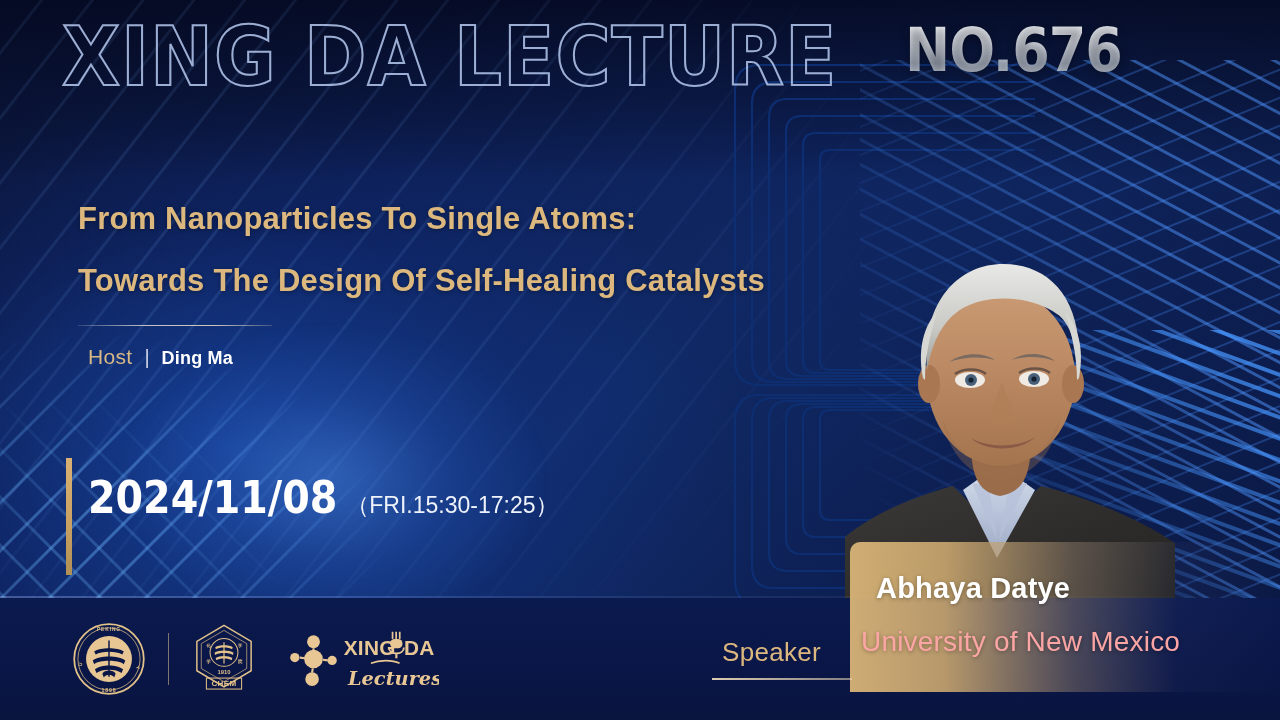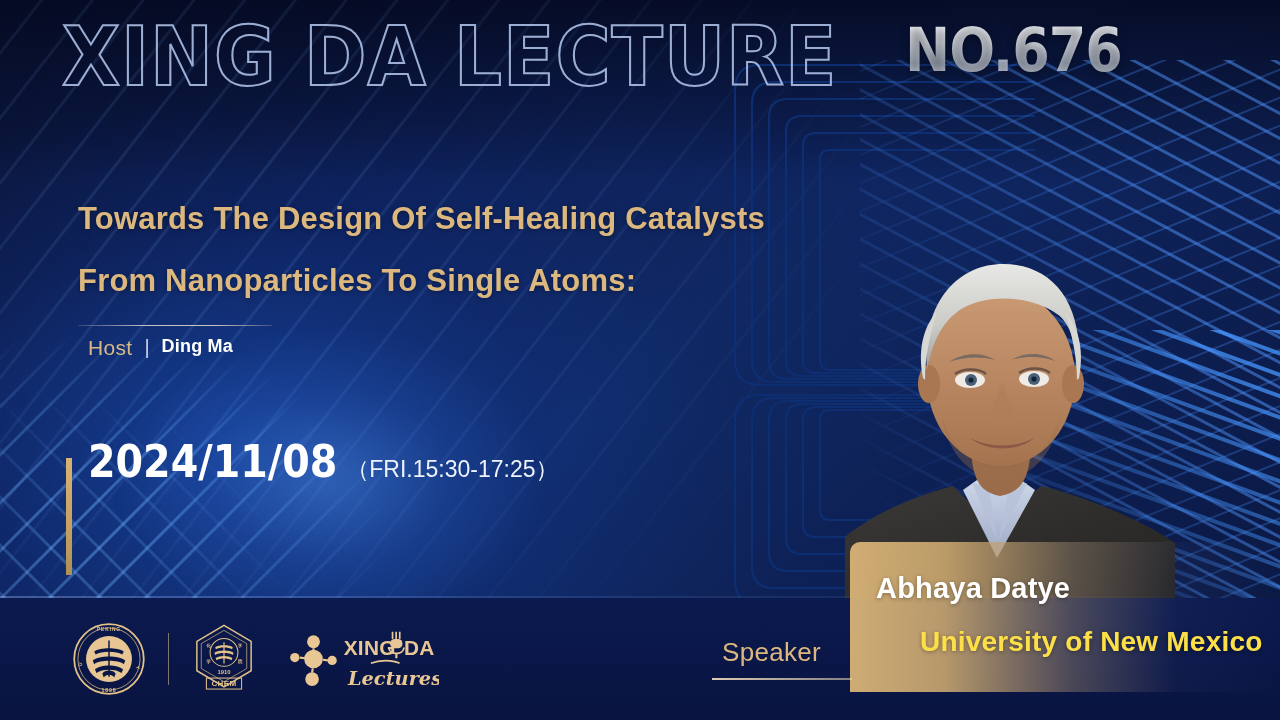--- a/index.html
+++ b/index.html
@@ -143,33 +143,33 @@
     line-height: 62px;
     letter-spacing: 0.2px;
     white-space: nowrap;
     text-shadow: 0 1px 4px rgba(0,0,0,0.35);
   }
   .rule {
     position:absolute; left:78px; top:325px; width:194px; height:1px;
     background: linear-gradient(90deg, rgba(230,230,230,0.15) 0%, rgba(225,220,210,0.85) 35%, rgba(225,215,195,0.9) 70%, rgba(200,190,170,0.25) 100%);
   }
   .host-row {
-    position:absolute; left:88px; top:336px;
-    display:flex; align-items:flex-start; gap:0;
+    position:absolute; left:88px; top:345px;
+    display:flex; align-items:flex-end; gap:0;
   }
   .host-label { color:#d8b884; font-size:21px; font-weight:400; letter-spacing:.3px;}
   .host-sep { color:#cfd6e6; font-size:20px; margin:0 12px; font-weight:300;}
   .host-name { color:#ffffff; font-size:18px; font-weight:700; letter-spacing:.2px;}
 
   
   .gold-bar {
     position:absolute; left:66px; top:458px; width:6px; height:117px;
     background: linear-gradient(180deg, #d8b273 0%, #c9a263 55%, #b08f55 100%);
   }
-  .date-row { position:absolute; left:88px; top:436px; display:flex; align-items:baseline; white-space:nowrap;}
+  .date-row { position:absolute; left:88px; top:472px; display:flex; align-items:baseline; white-space:nowrap;}
   .date-main {
     color:#ffffff; font-size:44px; font-weight:700; letter-spacing:0px;
     font-family: "DejaVu Sans Condensed","Liberation Sans", sans-serif;
   }
   .date-sub { color:#eef2fa; font-size:23px; font-weight:400; margin-left:9px; letter-spacing:0px;}
   .venue {
     position:absolute; left:88px; top:528px;
     color:#f2f5fb; font-size:26px; font-weight:400; letter-spacing:1px; white-space:nowrap;
     font-family: "DejaVu Sans","Liberation Sans", sans-serif;
   }
@@ -215,22 +215,22 @@
       rgba(60,70,120,0.12) 76%,
       rgba(20,40,110,0.0) 100%);
     border-top-left-radius: 10px;
   }
   .speaker-name {
     position:absolute; left:876px; top:572px;
     color:#ffffff; font-size:29px; font-weight:700; letter-spacing:.2px; white-space:nowrap;
     text-shadow: 0 1px 4px rgba(0,0,0,.35);
   }
   .speaker-affil {
-    position:absolute; left:920px; top:626px;
-    color:#fde047; font-size:28px; font-weight:700; letter-spacing:.2px; white-space:nowrap;
+    position:absolute; left:861px; top:626px;
+    color:#fca5a5; font-size:28px; font-weight:400; letter-spacing:.2px; white-space:nowrap;
     text-shadow: 0 1px 4px rgba(0,0,0,.35);
   }
 </style>
 </head>
 <body>
 
 <div class="poster">
 
   <div class="bg-base"></div>
   <div class="bg-dark-top"></div>
@@ -262,22 +262,22 @@
 
   <div class="lattice"></div>
   <div class="lattice-strong"></div>
 
   <div class="header">
     <div class="lecture-outline">XING DA LECTURE</div>
     <div class="lecture-no">NO.676</div>
   </div>
 
   <div class="title-block">
+    <div class="title-line">From Nanoparticles To Single Atoms:</div>
     <div class="title-line">Towards The Design Of Self-Healing Catalysts</div>
-    <div class="title-line">From Nanoparticles To Single Atoms:</div>
   </div>
   <div class="rule"></div>
 
   <div class="host-row">
     <span class="host-label">Host</span>
     <span class="host-sep">|</span>
     <span class="host-name">Ding Ma</span>
   </div>
 
   <div class="gold-bar"></div>

